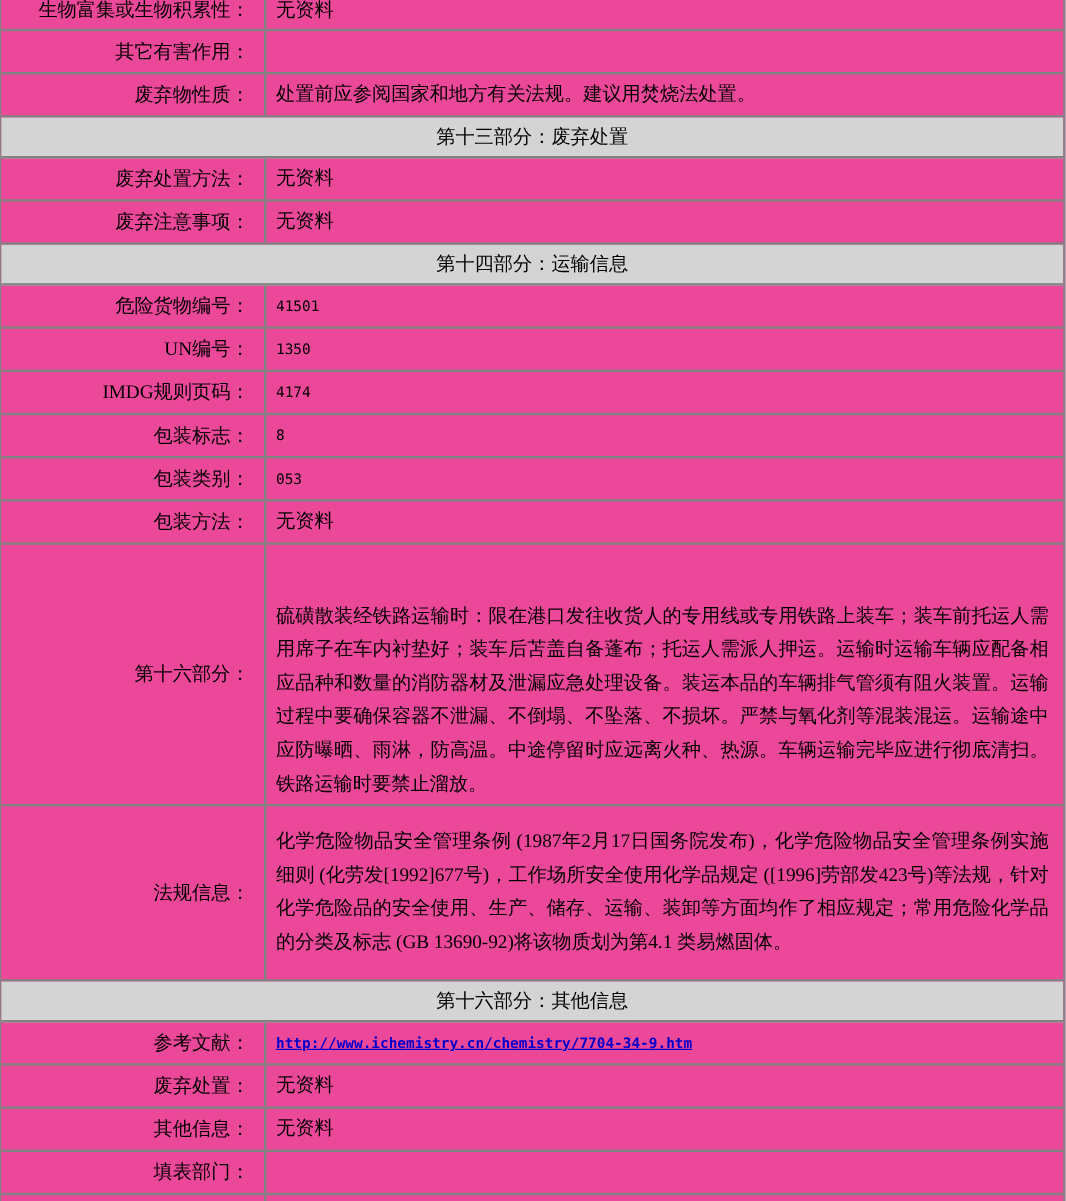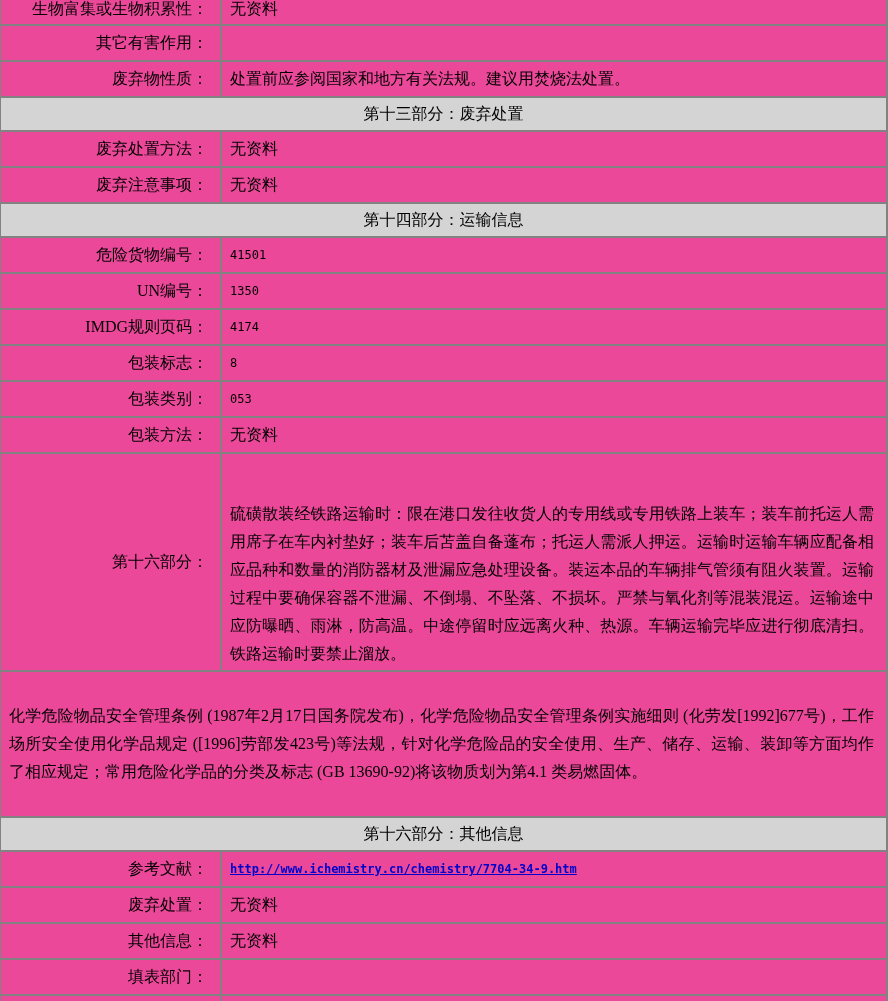--- a/index.html
+++ b/index.html
@@ -179,20 +179,23 @@
     </div>
     <div class="row field">
       <div class="label-cell">
         <span>第十六部分：</span>
       </div>
       <div class="value-cell" style="min-height: 172px; margin-top: 44px;">
         <span>硫磺散装经铁路运输时：限在港口发往收货人的专用线或专用铁路上装车；装车前托运人需用席子在车内衬垫好；装车后苫盖自备蓬布；托运人需派人押运。运输时运输车辆应配备相应品种和数量的消防器材及泄漏应急处理设备。装运本品的车辆排气管须有阻火装置。运输过程中要确保容器不泄漏、不倒塌、不坠落、不损坏。严禁与氧化剂等混装混运。运输途中应防曝晒、雨淋，防高温。中途停留时应远离火种、热源。车辆运输完毕应进行彻底清扫。铁路运输时要禁止溜放。</span>
       </div>
     </div>
     <div class="row field">
+      <div class="label-cell">
+        <span>法规信息：</span>
+      </div>
       <div class="value-cell" style="min-height: 144px;">
         <span>化学危险物品安全管理条例 (1987年2月17日国务院发布)，化学危险物品安全管理条例实施细则 (化劳发[1992]677号)，工作场所安全使用化学品规定 ([1996]劳部发423号)等法规，针对化学危险品的安全使用、生产、储存、运输、装卸等方面均作了相应规定；常用危险化学品的分类及标志 (GB 13690-92)将该物质划为第4.1 类易燃固体。</span>
       </div>
     </div>
     <div class="row section">
       <span>第十六部分：其他信息</span>
     </div>
     <div class="row field">
       <div class="label-cell">
         <span>参考文献：</span>

